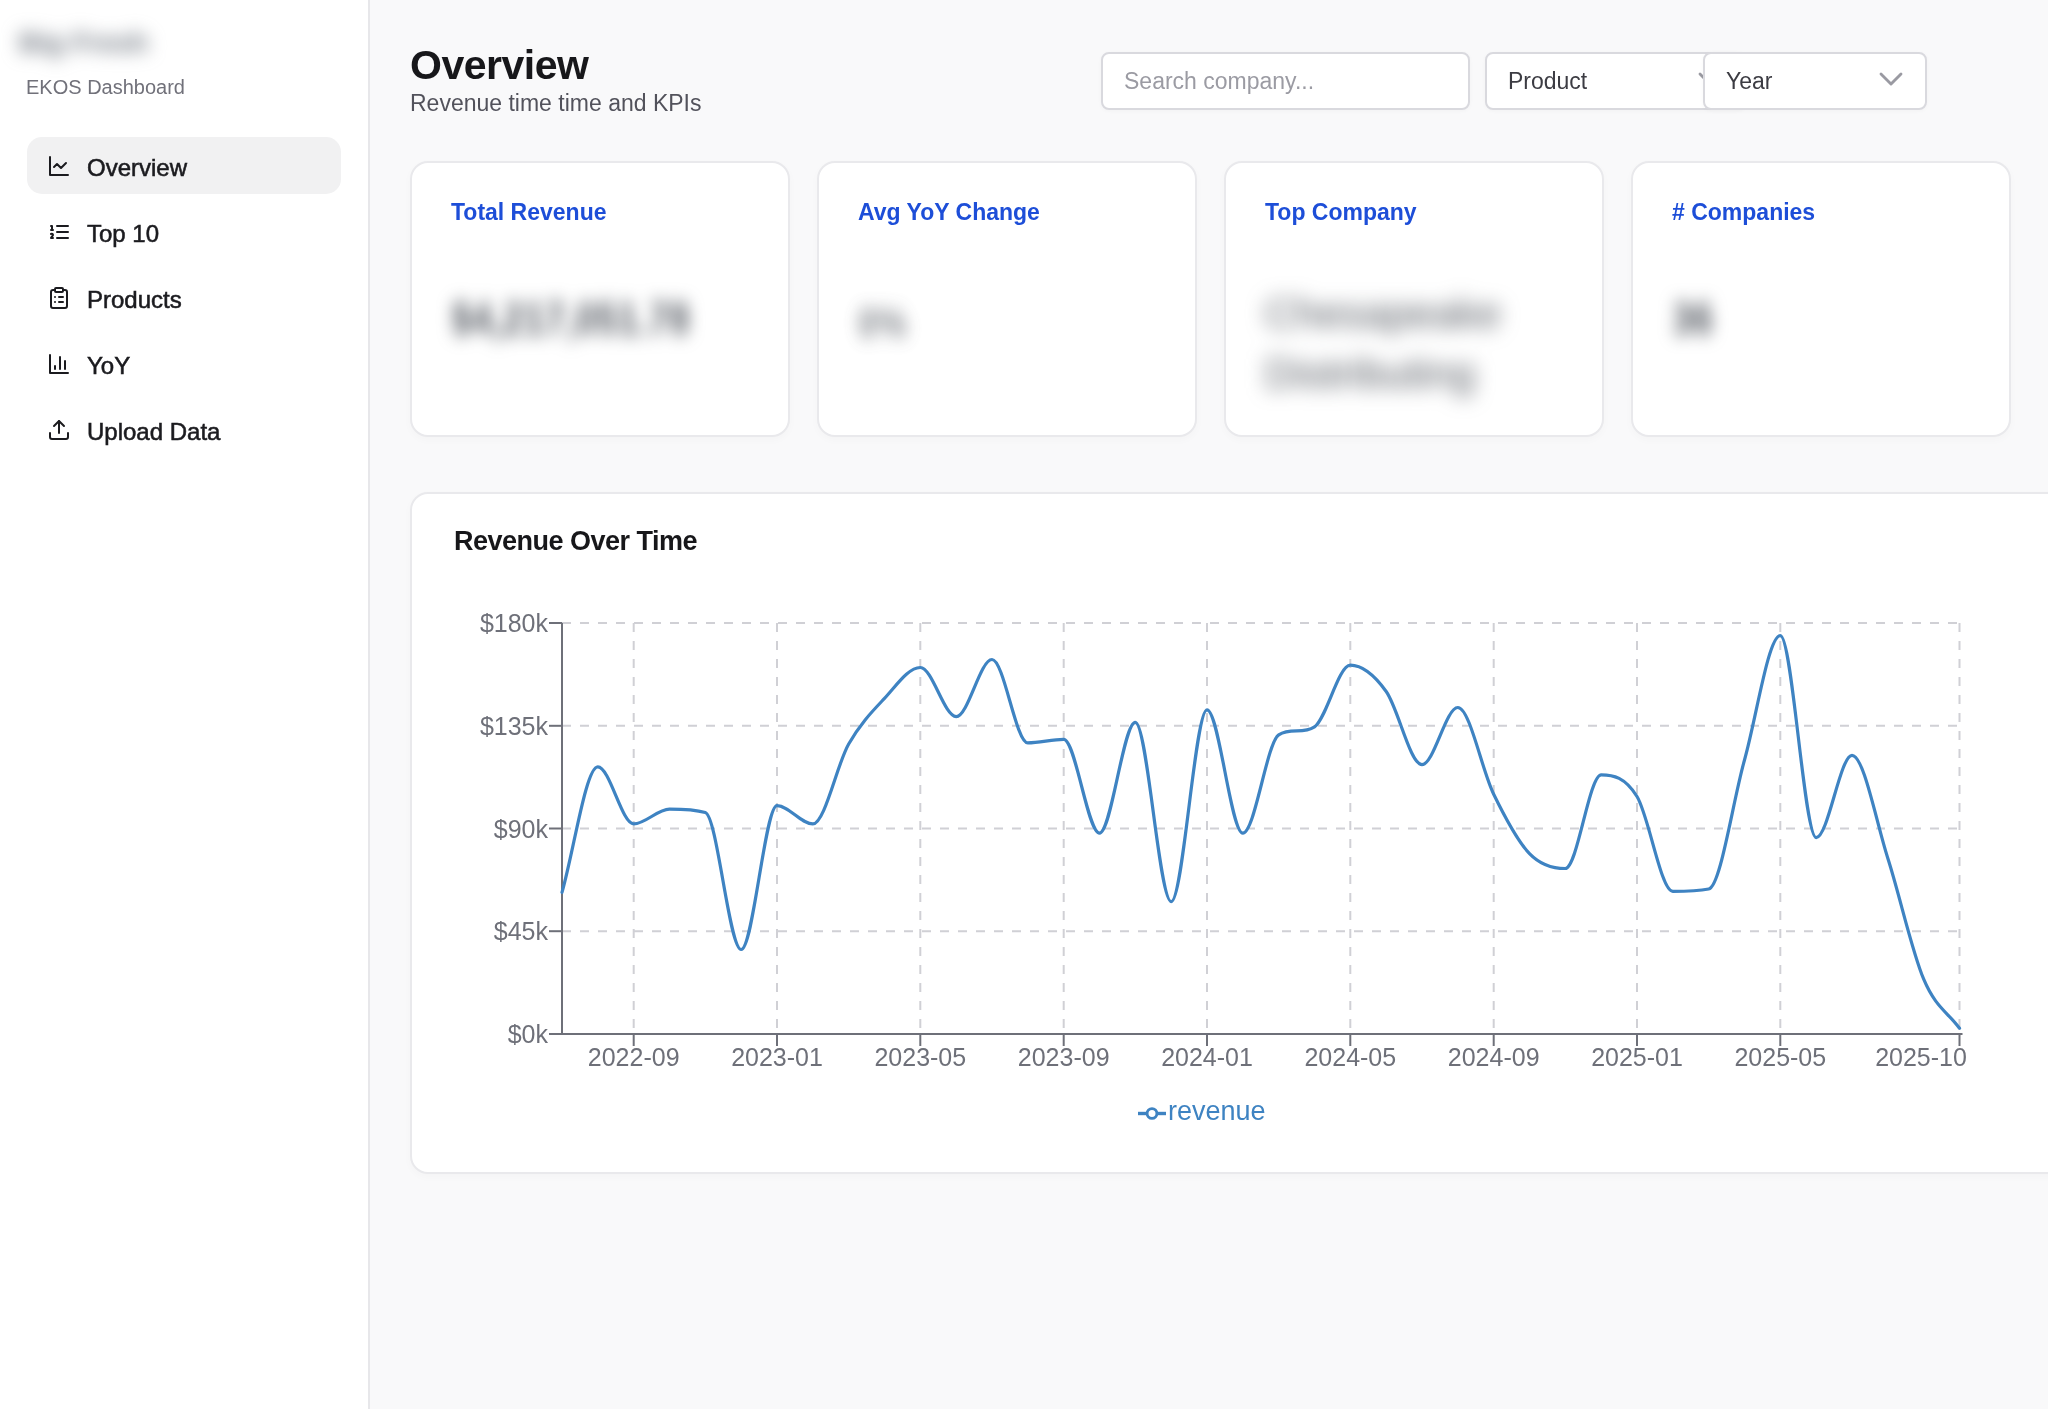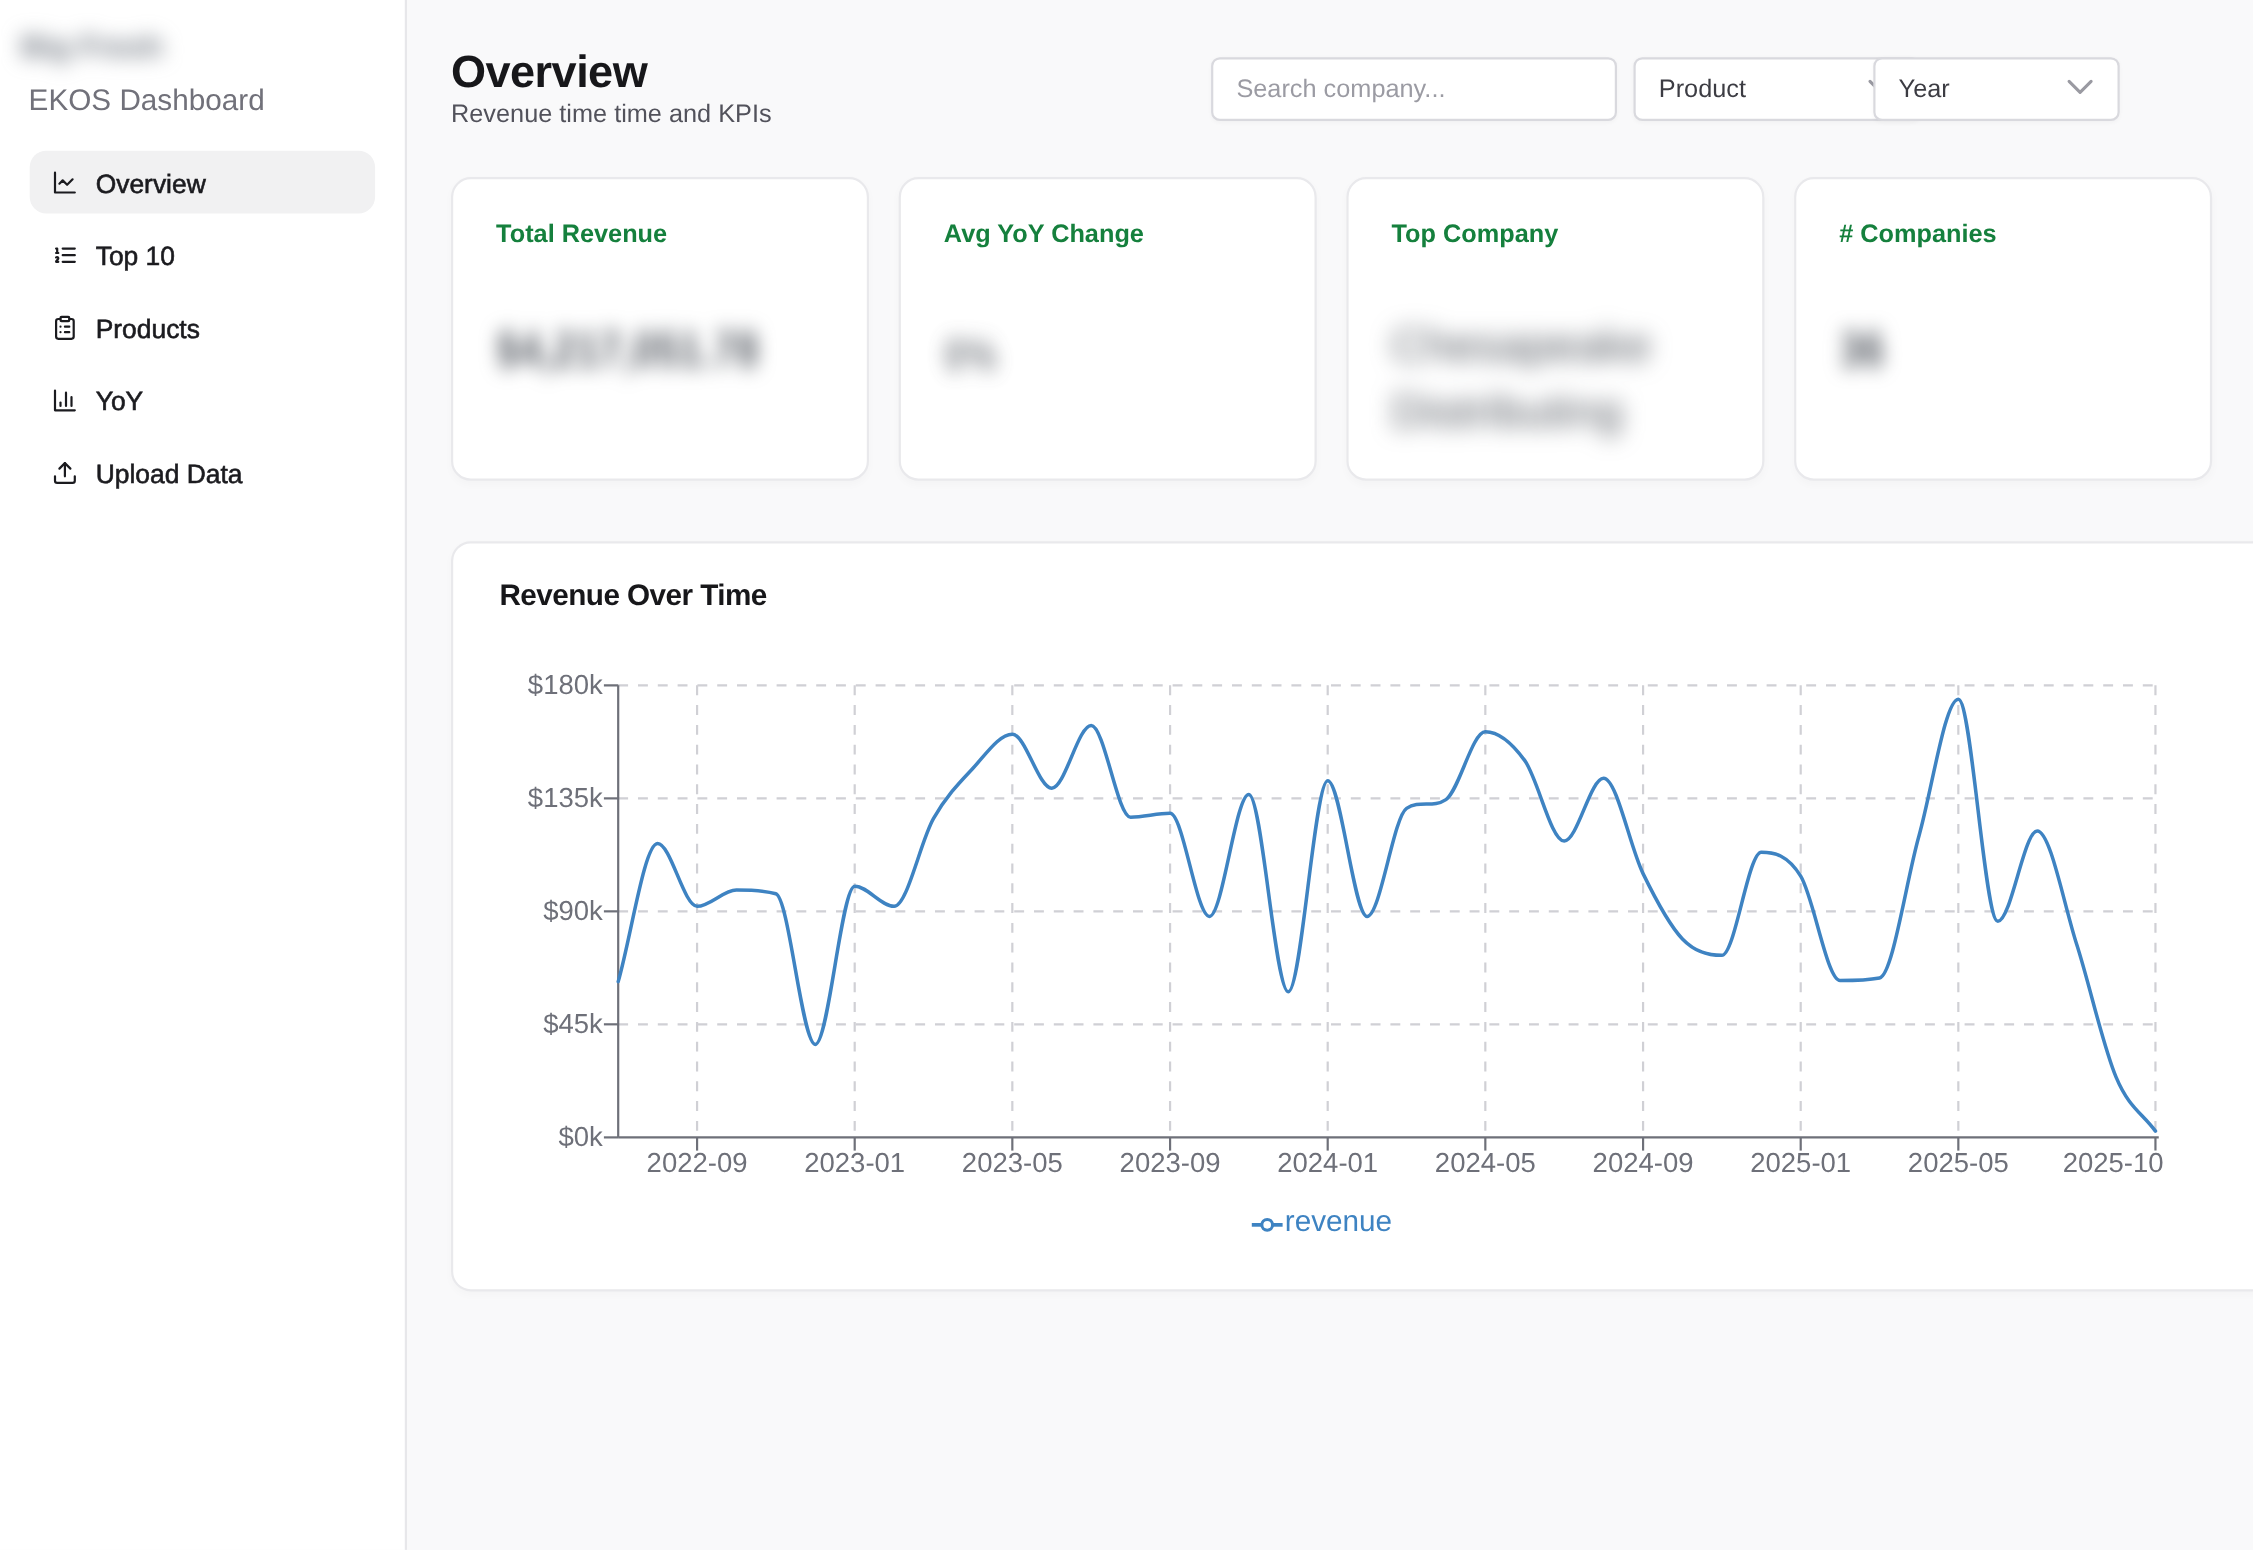--- a/index.html
+++ b/index.html
@@ -1,35 +1,35 @@
 <!DOCTYPE html>
 <html><head><meta charset="utf-8">
 <style>
 * { margin:0; padding:0; box-sizing:border-box; }
 html,body { width:2048px; height:1409px; background:#f9f9fa; font-family:"Liberation Sans", sans-serif; overflow:hidden; }
 body { opacity:0.9999; }
 aside { position:absolute; left:0; top:0; width:370px; height:1409px; background:#ffffff; border-right:2px solid #e7e7ea; }
 .logo { position:absolute; left:19px; top:27px; font-size:28px; font-weight:700; color:#6f7680; filter:blur(9px); }
-.brand { position:absolute; left:26px; top:76px; font-size:27px; color:#71717a; }
+.brand { position:absolute; left:26px; top:76px; font-size:20px; color:#71717a; }
 .nav { position:absolute; left:27px; top:137px; width:314px; }
 .nav .item { position:relative; height:57px; margin-bottom:9px; border-radius:15px; display:flex; align-items:center; padding-left:20px; color:#1b1b1f; font-size:24px; font-weight:400; -webkit-text-stroke:0.55px #1b1b1f; }
 .nav .item.active { background:#f1f1f2; }
 .nav .item svg { width:24px; height:24px; margin-right:16px; flex:none; }
 .nav .item i { font-style:normal; transform:translateY(2px); }
 h1 { position:absolute; left:410px; top:43px; font-size:41px; font-weight:700; letter-spacing:-0.5px; color:#17171a; line-height:44px; }
 .sub { position:absolute; left:410px; top:90px; font-size:23px; color:#52525b; }
 .ctrl { position:absolute; top:52px; height:58px; background:#fff; border:2px solid #d9d9de; border-radius:8px; box-shadow:0 1px 4px rgba(0,0,0,0.03);margin-left:12px; }
 .search { left:1089px; width:369px; }
 .search span { position:absolute; left:21px; top:50%; transform:translateY(-50%); color:#9b9ba3; font-size:23px; }
 .sel span { position:absolute; left:21px; top:50%; transform:translateY(-50%); color:#3c3c43; font-size:23px; }
 .product { left:1473px; width:261px;padding-left:48px; }
 .year { left:1691px; width:224px;text-decoration:underline; }
 .card { position:absolute; background:#fff; border:2px solid #e9e9ec; border-radius:18px; box-shadow:0 3px 8px rgba(0,0,0,0.025); }
 .kpi { top:161px; width:380px; height:276px; }
-.kpi .t { position:absolute; left:39px; top:36px; font-size:23px; font-weight:700; color:#15803d; }
+.kpi .t { position:absolute; left:39px; top:36px; font-size:23px; font-weight:700; color:#1d4ed8; }
 .kpi .v { position:absolute; left:39px; top:130px; font-size:44px; font-weight:700; color:#565b63; filter:blur(9px); line-height:52px; transform:scaleX(0.85); transform-origin:0 50%; }
 .kpi .v2 { font-size:42px; line-height:60px; font-weight:500; filter:blur(10px); top:121px; transform:none; }
 .chartcard { left:410px; top:492px; width:1844px; height:682px; }
 .ct { position:absolute; left:42px; top:32px; font-size:27px; letter-spacing:-0.5px; font-weight:700; color:#17171a; }
 svg text { font-family:"Liberation Sans", sans-serif; }
 </style></head>
 <body>
 <aside>
   <div class="logo">Big Fresh</div>
   <div class="brand">EKOS Dashboard</div>

